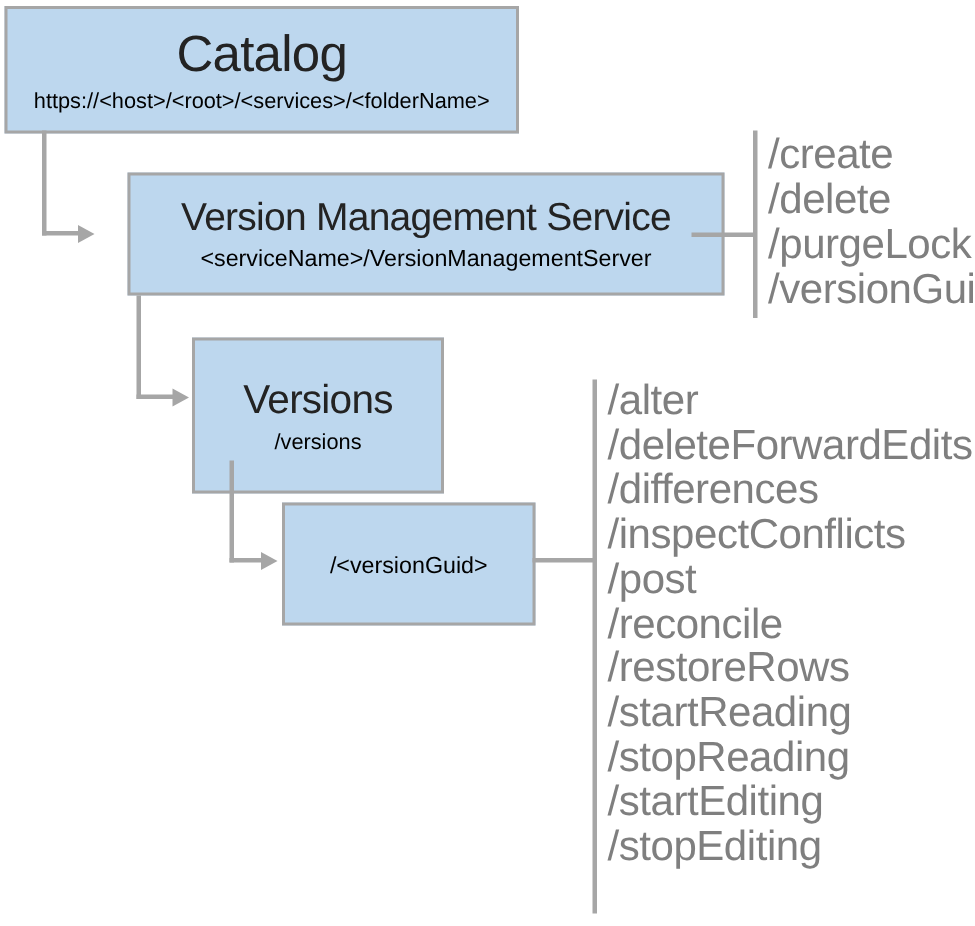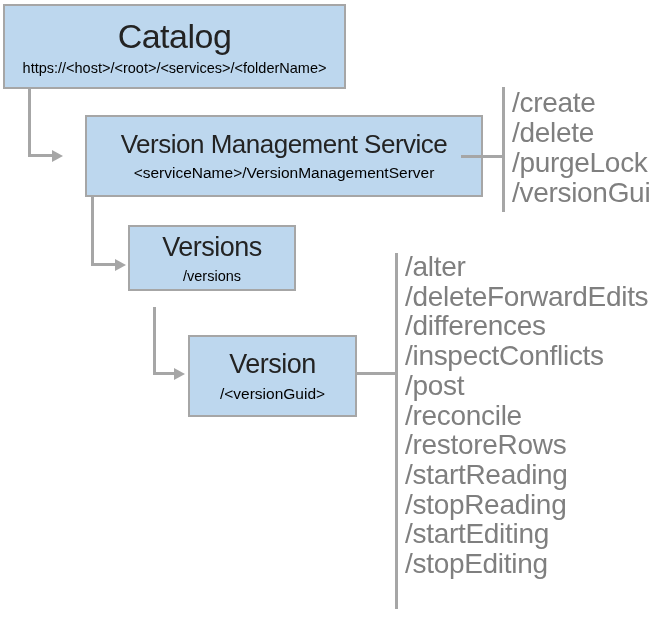--- a/index.html
+++ b/index.html
@@ -38,21 +38,21 @@
     white-space: nowrap;
   }
   .node-catalog  { left: 3px;   top: 4px;   width: 343px; height: 85px; }
   .node-catalog .title { font-size: 34px; }
   .node-catalog .subtitle { font-size: 14.5px; }
 
   .node-vms      { left: 65px;  top: 115px; width: 398px; height: 82px; margin-left: 20px; }
   .node-vms .title { font-size: 26px; }
   .node-vms .subtitle { font-size: 15.5px; }
 
-  .node-versions { left: 128px; top: 225px; width: 168px; height: 66px; }
+  .node-versions { left: 128px; top: 225px; width: 168px; height: 104px; }
   .node-versions .title { font-size: 27px; }
   .node-versions .subtitle { font-size: 14.5px; }
 
   .node-version  { left: 188px; top: 335px; width: 169px; height: 82px; }
   .node-version .title { font-size: 27px; }
   .node-version .subtitle { font-size: 15.5px; }
 
   .line {
     position: absolute;
     background: #a6a6a6;
@@ -121,21 +121,20 @@
     <div class="title">Version Management Service</div>
     <div class="subtitle">&lt;serviceName&gt;/VersionManagementServer</div>
   </div>
 
   <div class="node node-versions">
     <div class="title">Versions</div>
     <div class="subtitle">/versions</div>
   </div>
 
   <div class="node node-version">
-    <div class="title">Version</div>
     <div class="subtitle">/&lt;versionGuid&gt;</div>
   </div>
 
   <div class="line l-cat-v"></div>
   <div class="line l-cat-h"></div>
   <div class="arrow-right a-cat"></div>
 
   <div class="line l-vms-v"></div>
   <div class="line l-vms-h"></div>
   <div class="arrow-right a-vms"></div>

